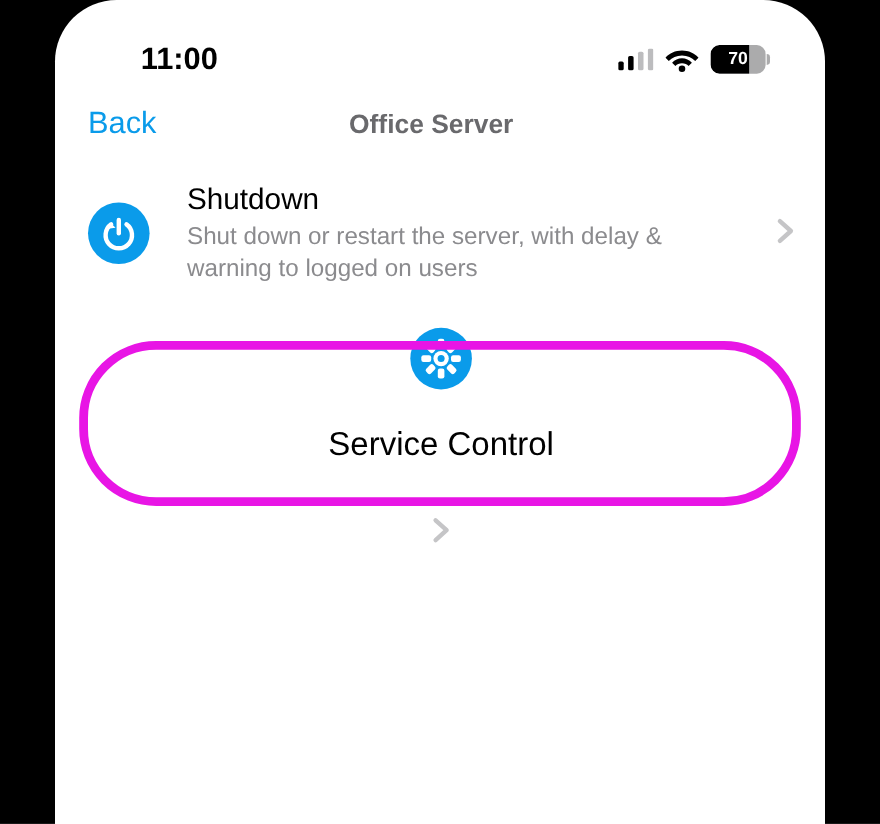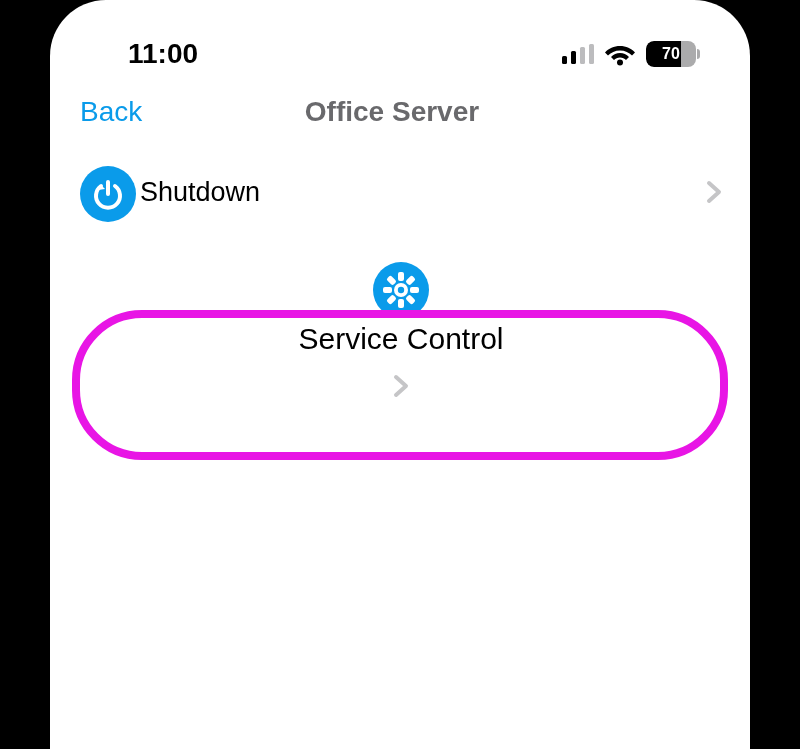--- a/index.html
+++ b/index.html
@@ -100,32 +100,32 @@
       font-size: 28px;
       font-weight: 400;
       cursor: pointer;
       z-index: 2;
     }
     .nav-title {
       position: absolute;
       left: 0;
       right: 16px;
       text-align: center;
-      font-size: 28px;
+      font-size: 24px;
       font-weight: 600;
       color: #69696c;
     }
     .list {
       padding: 0 0 0 0;
     }
     .list-item {
       display: flex;
       align-items: center;
       padding: 16px 28px 16px 30px;
-      gap: 4px;
+      gap: 34px;
       cursor: pointer;
       position: relative;
     }
     .item-icon {
       width: 56px;
       height: 56px;
       border-radius: 50%;
       background: #0a9bea;
       display: flex;
       align-items: center;
@@ -216,20 +216,21 @@
     <div class="list-item">
       <div class="item-icon">
         <svg width="36" height="36" viewBox="0 0 36 36">
           <path d="M 18 6 L 18 18" stroke="#fff" stroke-width="4" stroke-linecap="round" fill="none"></path>
           <path d="M 11 10 A 12 12 0 1 0 25 10" stroke="#fff" stroke-width="4" stroke-linecap="round" fill="none"></path>
           <path d="M 8 14 L 11 9 L 15 13" fill="#fff"></path>
         </svg>
       </div>
       <div class="item-content">
         <div class="item-title">Shutdown</div>
+        <div class="item-subtitle">Shut down or restart the server, with delay &amp; warning to logged on users</div>
       </div>
       <span class="chevron">
         <svg width="16" height="24" viewBox="0 0 16 24">
           <path d="M 3 3 L 13 12 L 3 21" stroke="#c5c5c7" stroke-width="4" stroke-linecap="round" stroke-linejoin="round" fill="none"></path>
         </svg>
       </span>
     </div>
 
     <div class="list-item highlighted-item">
       <div class="item-icon">

